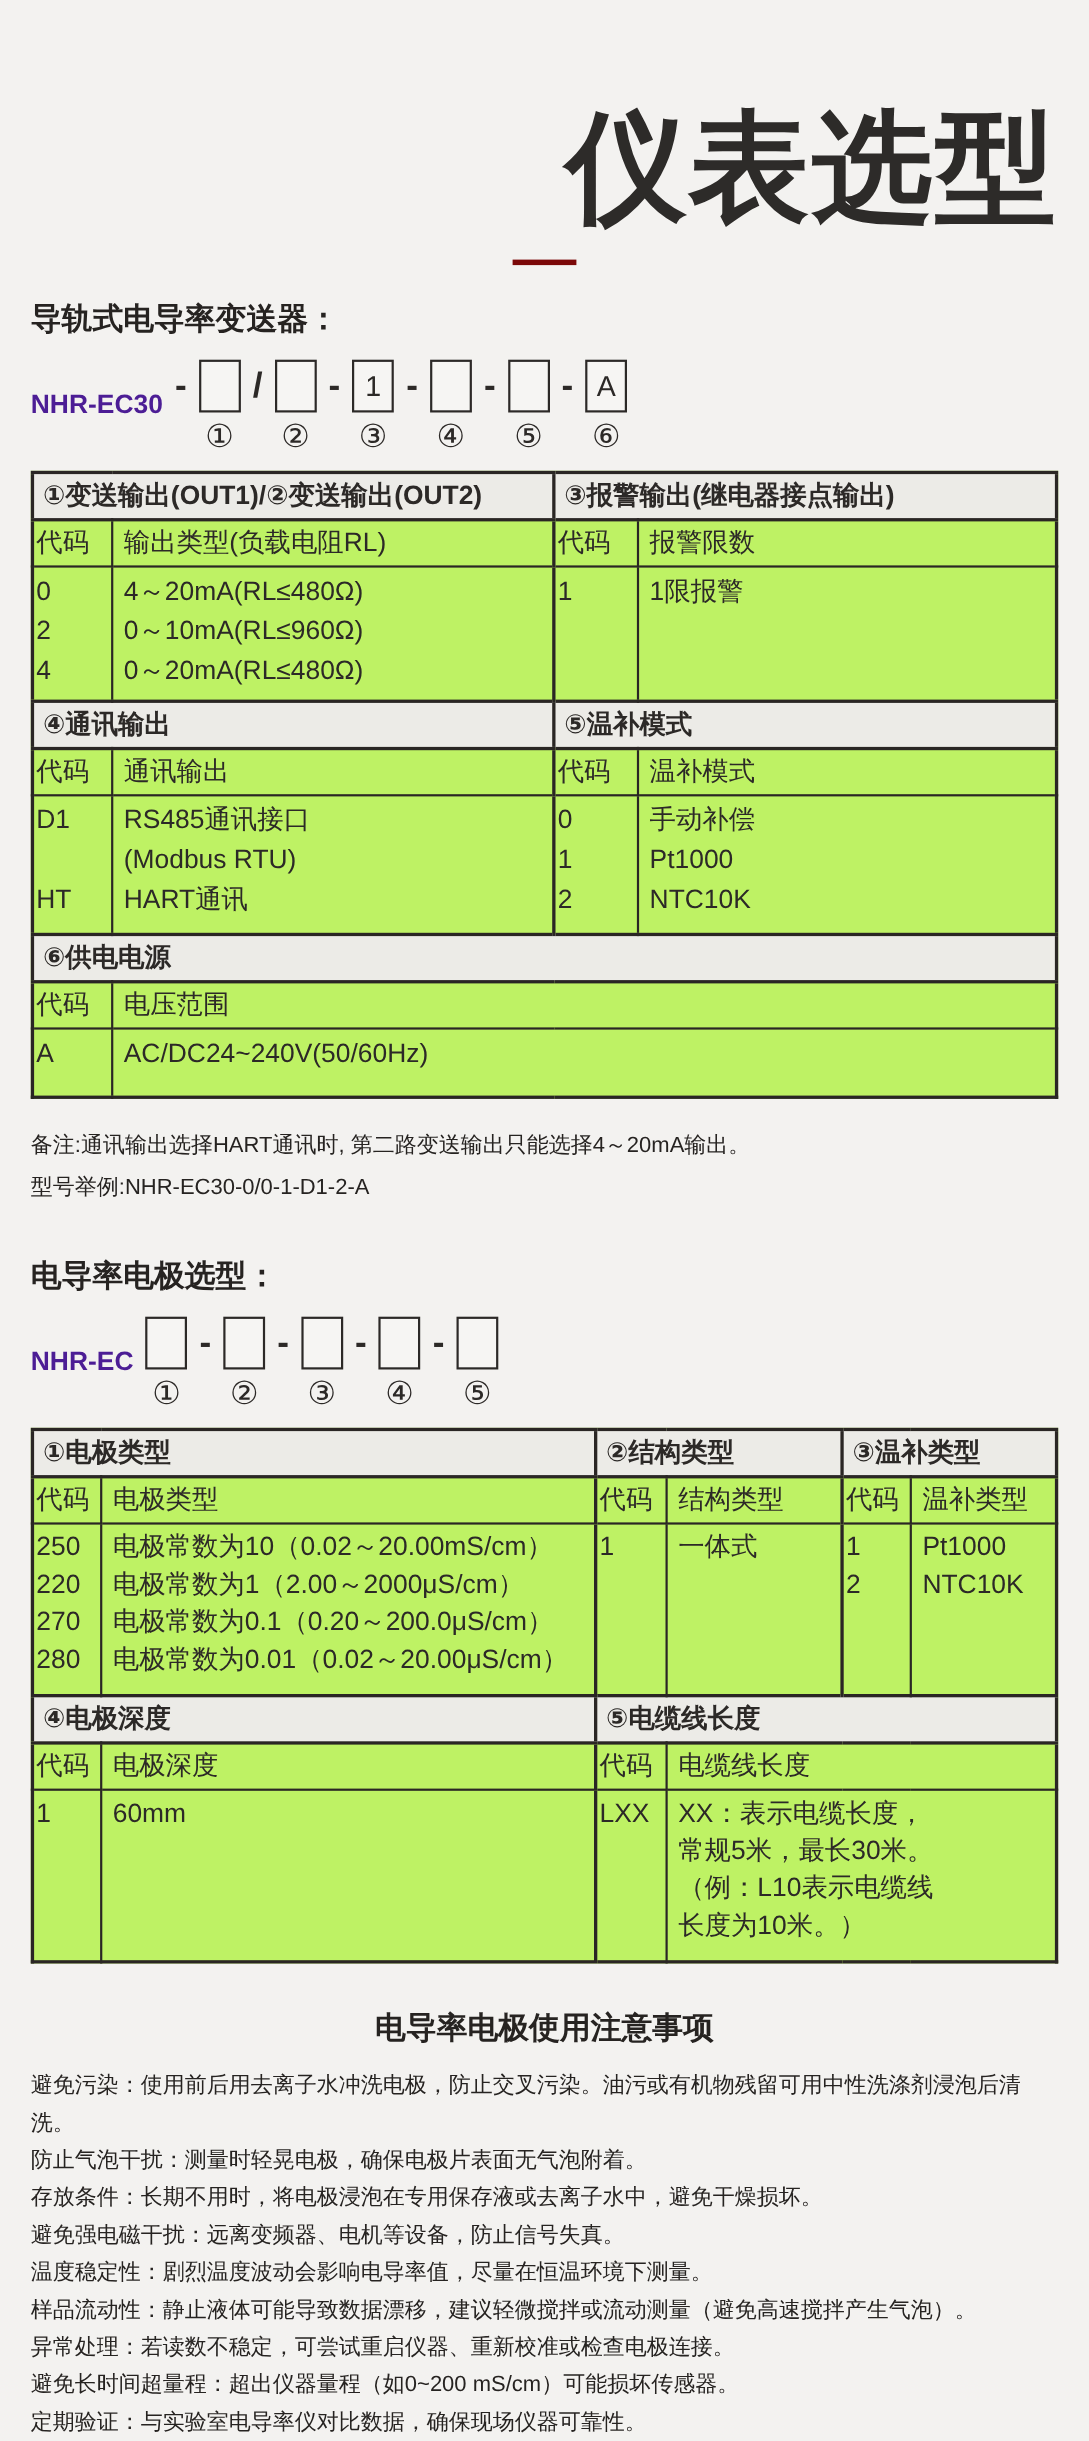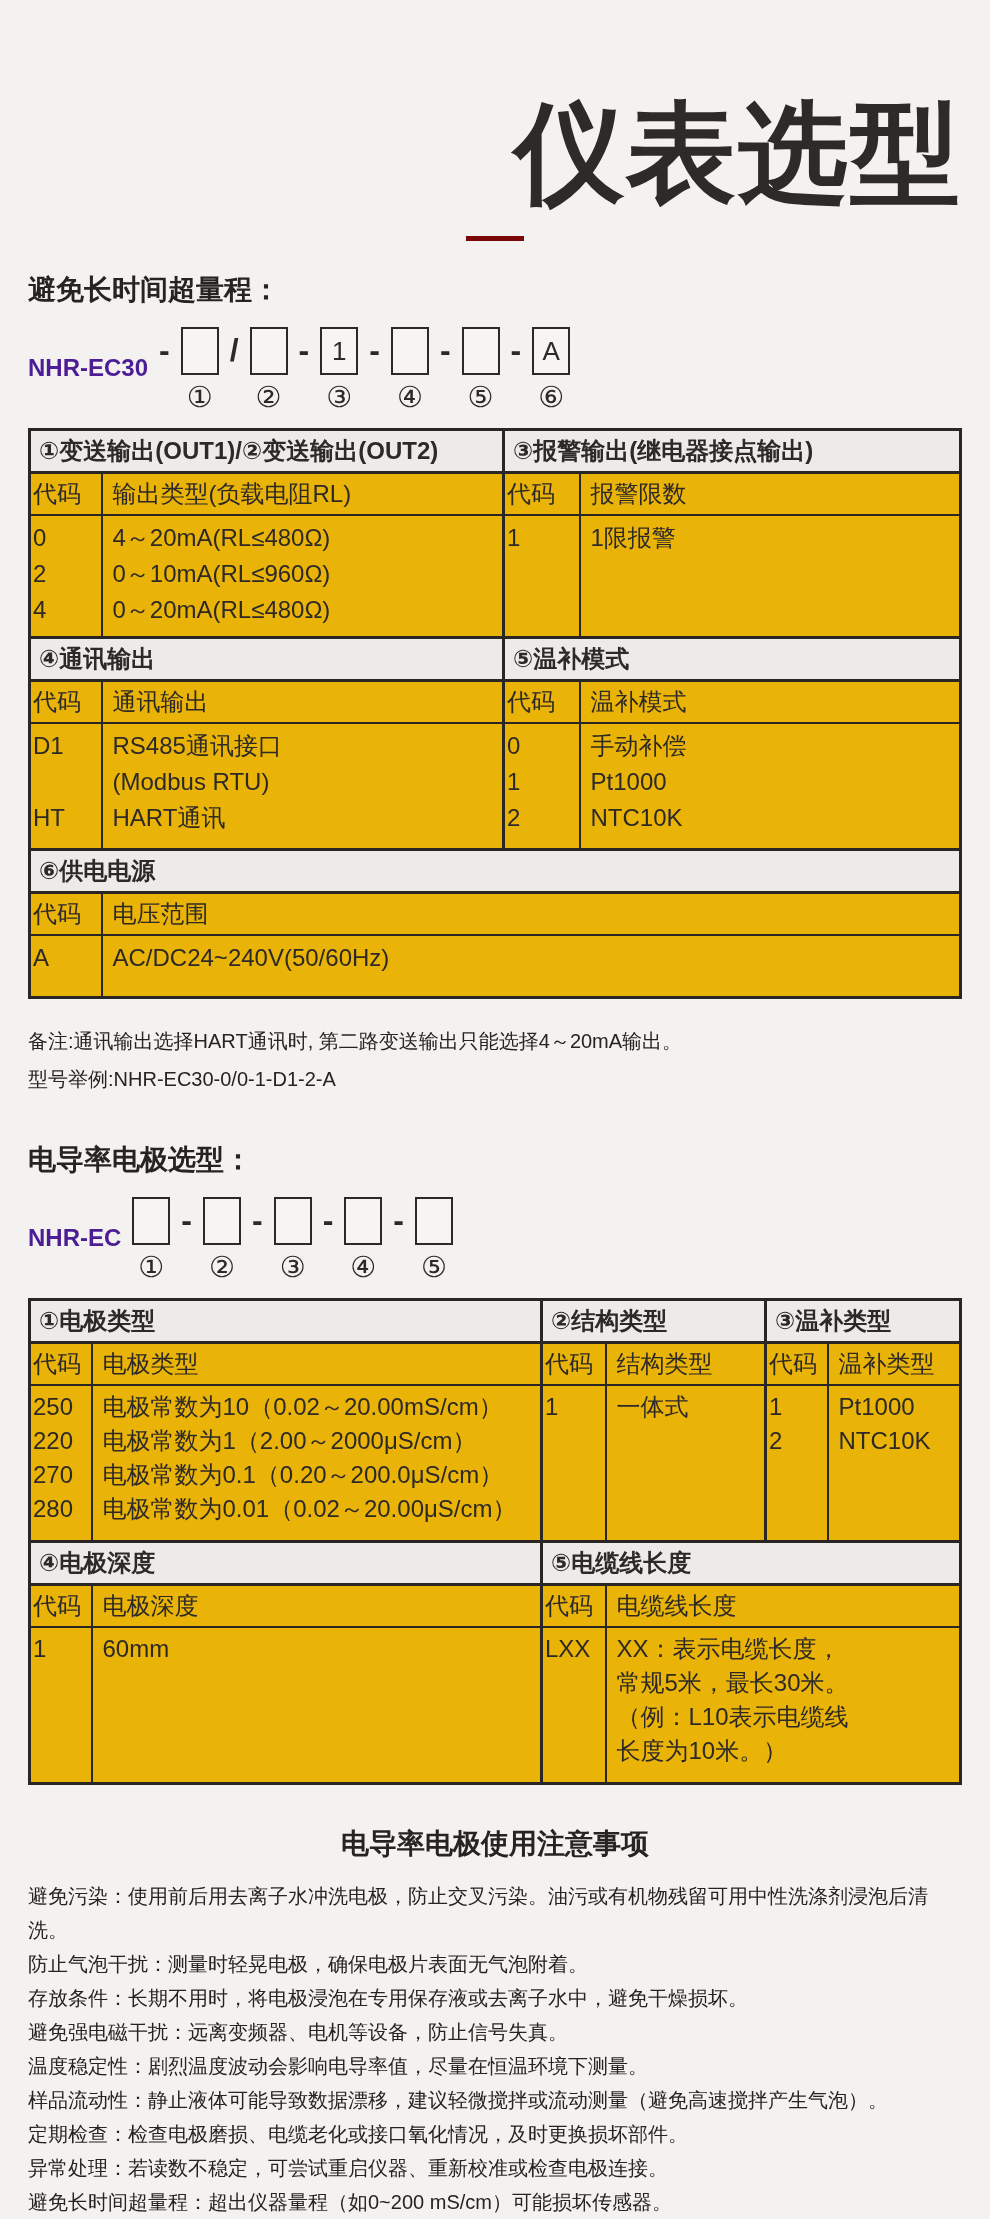--- a/index.html
+++ b/index.html
@@ -29,21 +29,21 @@
   .mcol{display:flex;flex-direction:column;align-items:center;}
   .mbox{
     display:block;width:34px;height:44px;border:2px solid #2c2927;
     font-size:26px;line-height:44px;text-align:center;background:#f6f5f3;
   }
   .mnum{font-size:29px;line-height:34px;margin-top:5px;color:#2c2927;}
 
   
   .tbl{
     border-collapse:collapse;table-layout:fixed;width:934px;
-    margin-top:14px;background:#eab308;border:3px solid #2a2624;
+    margin-top:14px;background:#bef264;border:3px solid #2a2624;
   }
   .tbl td{
     border:2px solid #2a2624;padding:4px 10px;
     font-size:24px;line-height:32px;vertical-align:top;color:#2c2927;
   }
   .tbl tr.hdr td{
     background:#ecebe7;font-weight:bold;
     border-top-width:3px;border-bottom-width:3px;padding:4px 8px;
   }
   .tbl td.code{padding:4px 2px;}
@@ -67,21 +67,21 @@
   .notes p{margin:0;font-size:20px;line-height:34px;color:#262321;}
 </style>
 </head>
 <body>
 
 <div class="page">
 
   <h1 class="title">仪表选型</h1>
   <div class="red-rule"></div>
 
-  <div class="sec-heading">避免长时间超量程：</div>
+  <div class="sec-heading">导轨式电导率变送器：</div>
 
   <div class="model-line">
     <span class="mprefix">NHR-EC30</span>
     <span class="msep">-</span>
     <span class="mcol">
       <span class="mbox"></span>
       <span class="mnum">①</span>
     </span>
     <span class="msep">/</span>
     <span class="mcol">
@@ -311,20 +311,19 @@
     </table>
 
   <h2 class="notes-heading">电导率电极使用注意事项</h2>
   <div class="notes">
     <p>避免污染：使用前后用去离子水冲洗电极，防止交叉污染。油污或有机物残留可用中性洗涤剂浸泡后清洗。</p>
     <p>防止气泡干扰：测量时轻晃电极，确保电极片表面无气泡附着。</p>
     <p>存放条件：长期不用时，将电极浸泡在专用保存液或去离子水中，避免干燥损坏。</p>
     <p>避免强电磁干扰：远离变频器、电机等设备，防止信号失真。</p>
     <p>温度稳定性：剧烈温度波动会影响电导率值，尽量在恒温环境下测量。</p>
     <p>样品流动性：静止液体可能导致数据漂移，建议轻微搅拌或流动测量（避免高速搅拌产生气泡）。</p>
-    <p>定期检查：检查电极磨损、电缆老化或接口氧化情况，及时更换损坏部件。</p>
     <p>异常处理：若读数不稳定，可尝试重启仪器、重新校准或检查电极连接。</p>
     <p>避免长时间超量程：超出仪器量程（如0~200 mS/cm）可能损坏传感器。</p>
     <p>定期验证：与实验室电导率仪对比数据，确保现场仪器可靠性。</p>
 
   </div>
 
 </div>
 
 </body></html>

